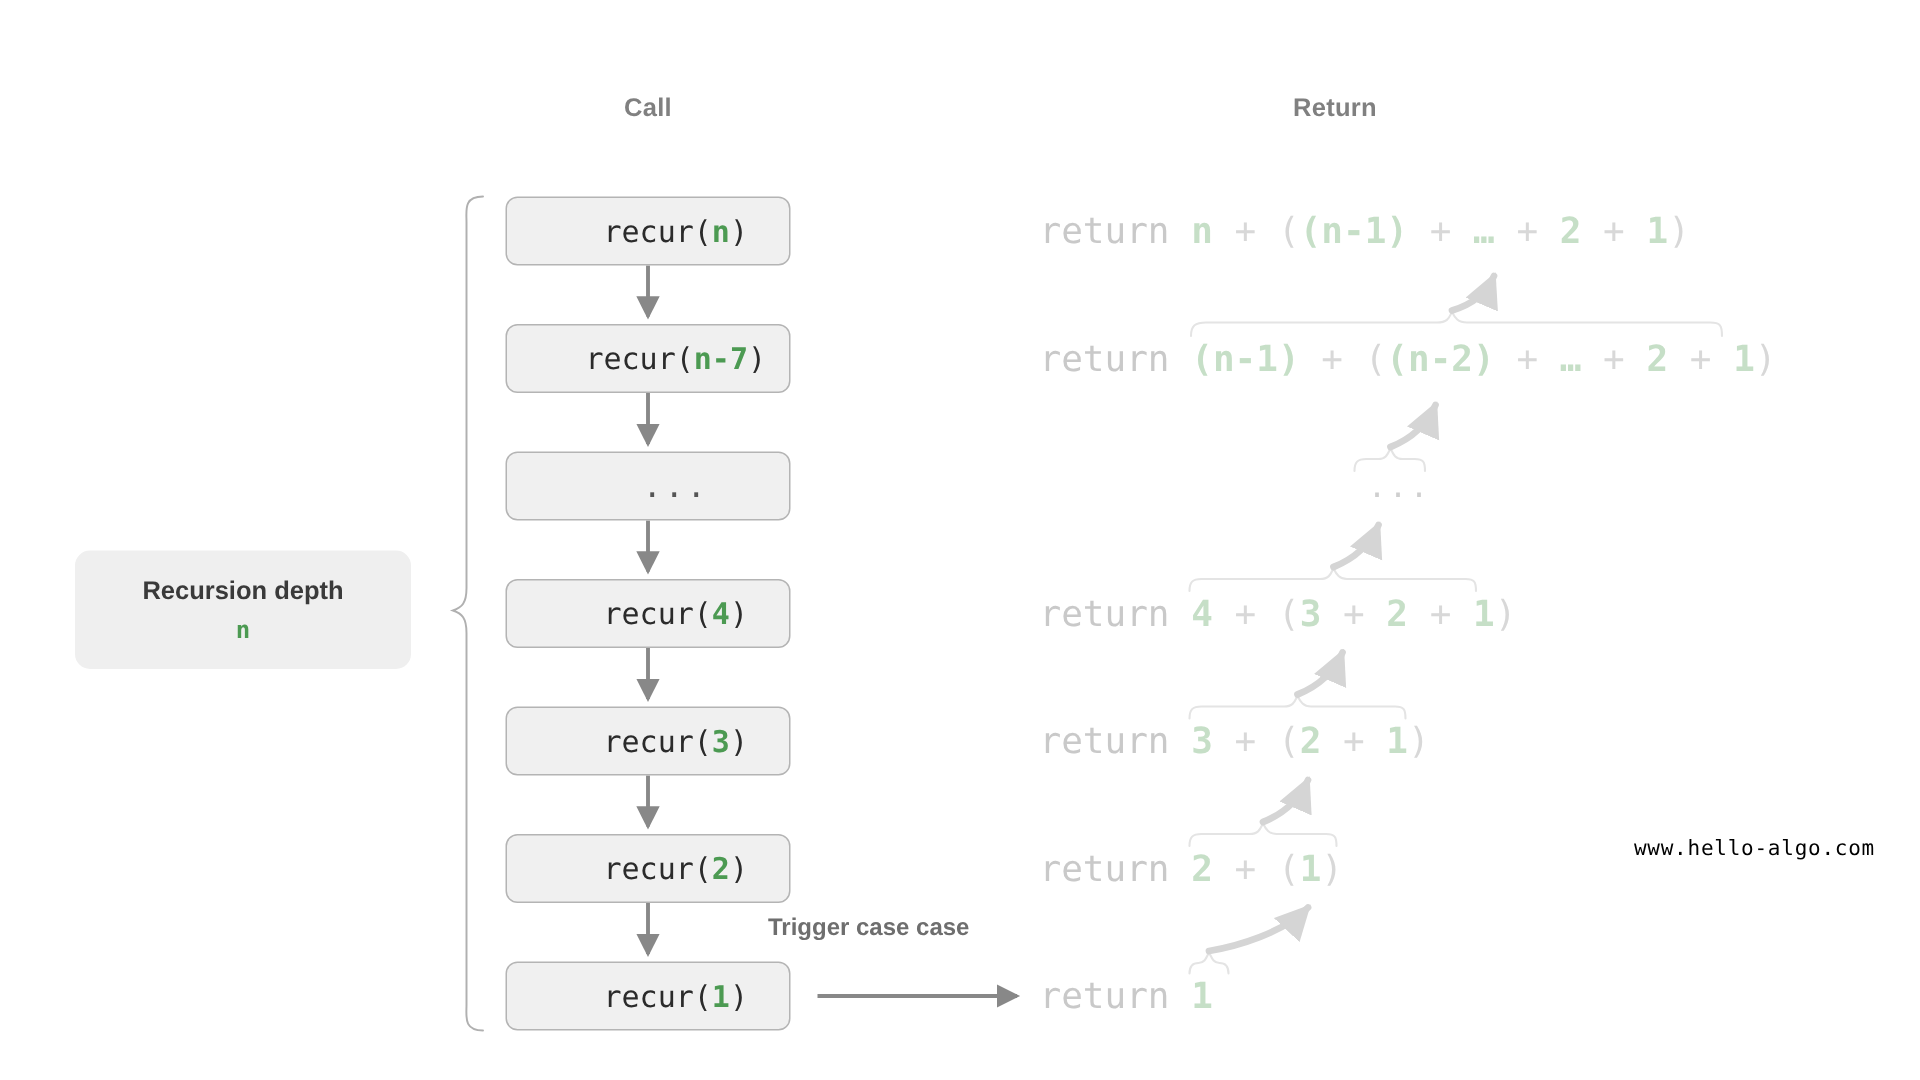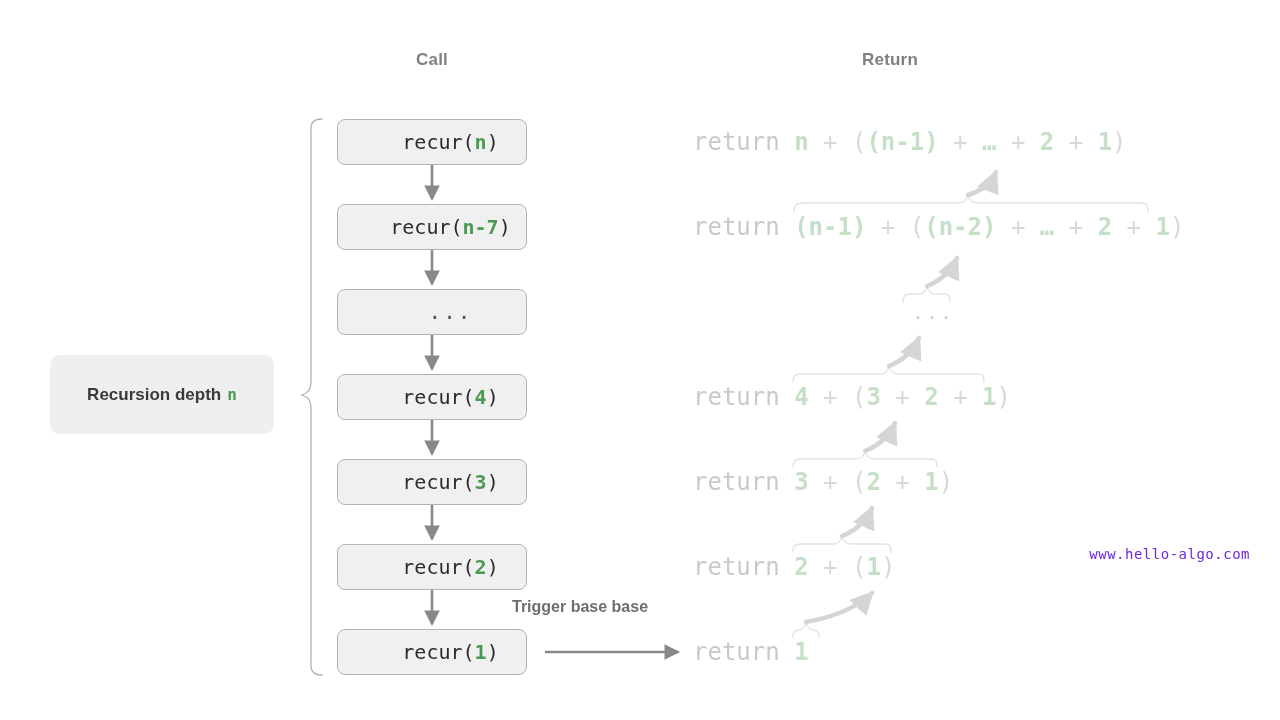--- a/index.html
+++ b/index.html
@@ -9,21 +9,21 @@
   }
   body {
     width: 1280px;
     height: 720px;
     position: relative;
     overflow: hidden;
     font-family: "Liberation Sans", sans-serif;
   }
   #stage {
     position: absolute;
-    left: 0; top: 0;
+    left: 0; top: 12px;
     width: 1280px;
     height: 580px;
     text-decoration: underline;
   }
   .col-header {
     position: absolute;
     font-family: "Liberation Sans", sans-serif;
     font-weight: bold;
     font-size: 17px;
     color: #808080;
@@ -57,21 +57,21 @@
 
   .depth-box {
     position: absolute;
     left: 50px;
     top: 355px;
     width: 224px;
     height: 79px;
     background: #efefef;
     border-radius: 10px;
     display: flex;
-    flex-direction: row;
+    flex-direction: column;
     align-items: center;
     justify-content: center;
     gap: 6px;
   }
   .depth-title {
     font-family: "Liberation Sans", sans-serif;
     font-weight: bold;
     font-size: 17px;
     color: #3a3a3a;
   }
@@ -113,21 +113,21 @@
     letter-spacing: 2px;
     white-space: pre;
   }
 
   .watermark {
     position: absolute;
     right: 30px;
     bottom: 18px;
     font-family: "DejaVu Sans Mono", monospace;
     font-size: 14px;
-    color: #6d28d9;
+    color: #000000;
     letter-spacing: 0.5px;
   }
   svg.overlay {
     position: absolute;
     left: 0; top: 0;
     width: 1280px;
     height: 720px;
     pointer-events: none;
   }
 </style>
@@ -208,21 +208,21 @@
   </svg>
 
   <div class="col-header" id="header-call">Call</div>
   <div class="col-header" id="header-return">Return</div>
 
   <div class="depth-box">
     <div class="depth-title">Recursion depth</div>
     <div class="depth-val">n</div>
   </div>
 
-  <div class="trigger-label">Trigger base base</div>
+  <div class="trigger-label">Trigger case case</div>
 
   <div id="call-column">
       <div class="call-box" style="top: 119px;"><span>recur(</span><span class="g">n</span><span>)</span></div>
       <div class="call-box" style="top: 204px;"><span>recur(</span><span class="g">n-7</span><span>)</span></div>
       <div class="call-box ellipsis" style="top: 289px;"><span>...</span></div>
       <div class="call-box" style="top: 374px;"><span>recur(</span><span class="g">4</span><span>)</span></div>
       <div class="call-box" style="top: 459px;"><span>recur(</span><span class="g">3</span><span>)</span></div>
       <div class="call-box" style="top: 544px;"><span>recur(</span><span class="g">2</span><span>)</span></div>
       <div class="call-box" style="top: 629px;"><span>recur(</span><span class="g">1</span><span>)</span></div>
     </div>

